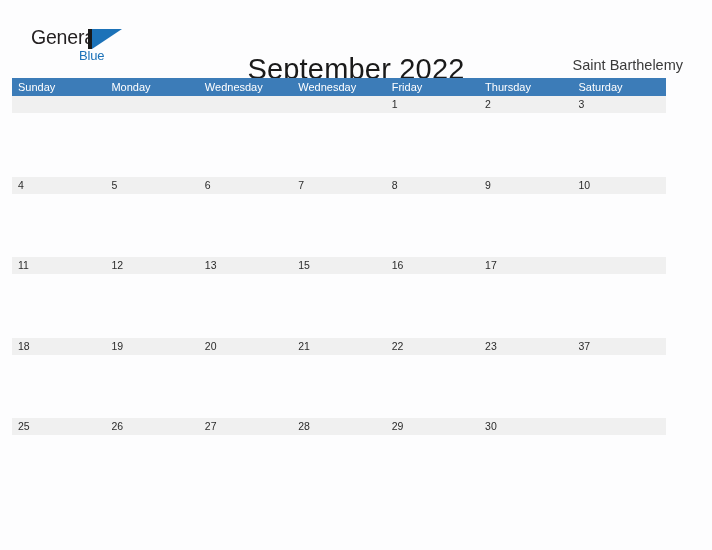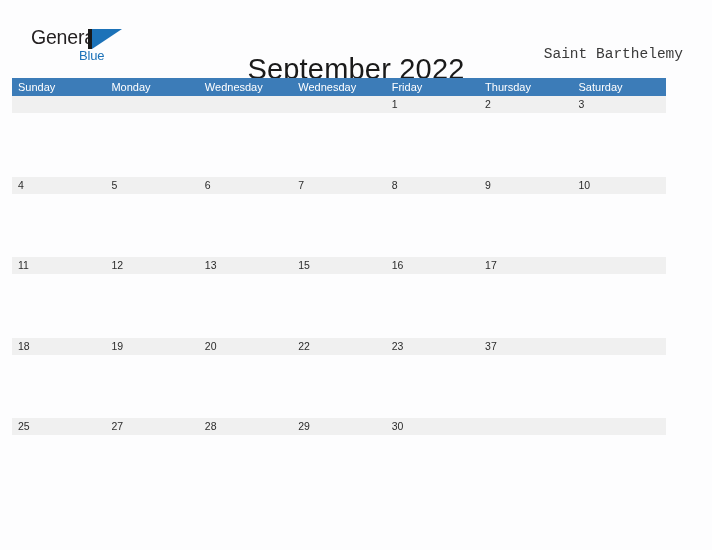--- a/index.html
+++ b/index.html
@@ -96,24 +96,24 @@
     font-family: "Liberation Sans", sans-serif;
     font-weight: normal;
     line-height: 1.2;
     letter-spacing: 0.2px;
     margin-top: 19px;
   }
 
   .location {
     position: absolute;
     right: 29px;
-    top: 46px;
+    top: 57px;
     font-size: 14.5px;
     color: #3a3a3a;
-    font-family: Liberation Mono, monospace;
+    font-family: Liberation Sans, sans-serif;
     white-space: nowrap;
   }
 
   
   .calendar {
     position: absolute;
     left: 12px;
     top: 78px;
     width: 654px;
   }
@@ -244,30 +244,32 @@
         <div class="daycell">17</div>
       </div>
     </div>
 
     <div class="week">
       <div class="week-rule" style="width: 654px;"></div>
       <div class="week-band">
         <div class="daycell">18</div>
         <div class="daycell">19</div>
         <div class="daycell">20</div>
+        <div class="daycell">21</div>
         <div class="daycell">22</div>
         <div class="daycell">23</div>
         <div class="daycell">37</div>
       </div>
     </div>
 
     <div class="week">
       <div class="week-rule" style="width: 560.571px;"></div>
       <div class="week-band">
         <div class="daycell">25</div>
+        <div class="daycell">26</div>
         <div class="daycell">27</div>
         <div class="daycell">28</div>
         <div class="daycell">29</div>
         <div class="daycell">30</div>
         <div class="daycell"></div>
       </div>
     </div>
 
   </div>
 

